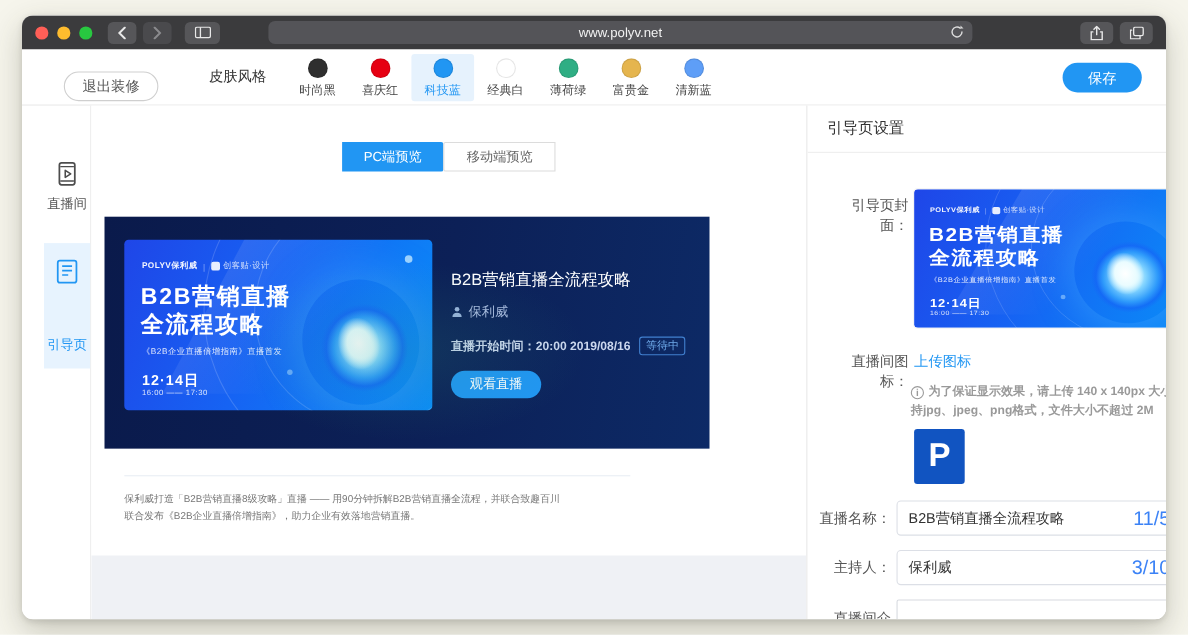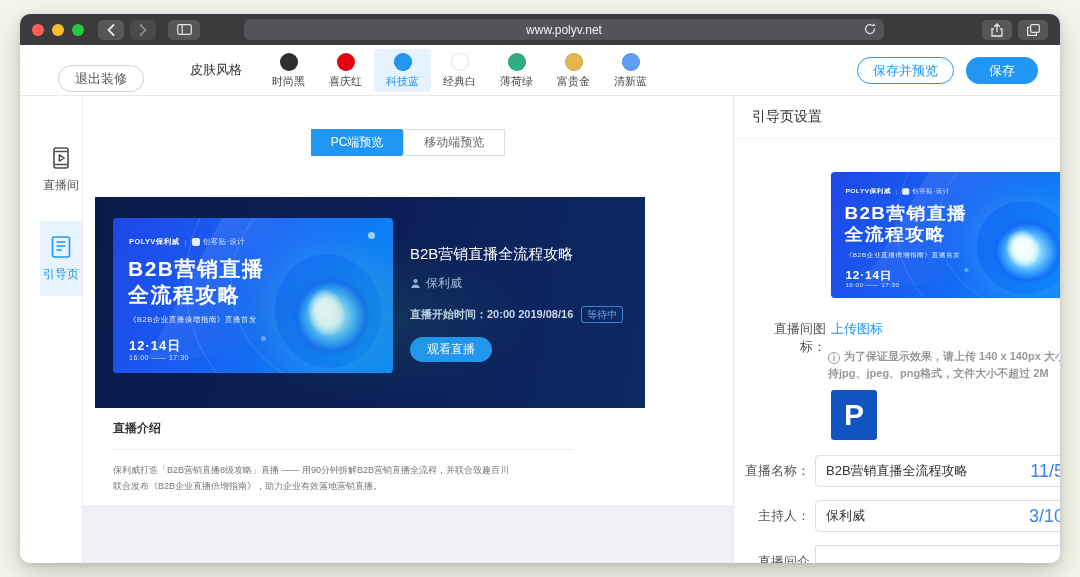--- a/index.html
+++ b/index.html
@@ -40,21 +40,21 @@
     font-size:13px; padding:6px 15px; line-height:1; cursor:pointer; }
   .btn-blue { border:none; background:#2196f3; color:#fff; border-radius:15px;
     font-size:13px; padding:7px 23px; line-height:1; margin-left:12px; cursor:pointer; }
 
   
   .content { display:flex; height:467px; }
 
   .side { width:63px; background:#fff; border-right:1px solid #ececec; padding-top:36px; }
   .side-item { display:flex; flex-direction:column; align-items:center; padding:13px 0; cursor:pointer;margin-left:20px; }
   .side-item .s-label { font-size:12px; color:#555; margin-top:6px; }
-  .side-item.selected { background:#e7f3fe; }
+  .side-item.selected { background:#e7f3fe;gap:39px; }
   .side-item.selected .s-label { color:#2196f3; }
   .side-item + .side-item { margin-top:14px; }
 
   .main { flex:1; background:#fff; position:relative; overflow:hidden; }
   .tabsbar { position:absolute; top:33px; left:0; right:0; display:flex; justify-content:center; }
   .tab { height:27px; padding:0 20px; font-size:12px; display:flex; align-items:center; cursor:pointer; }
   .tab.inactive { background:#fff; border:1px solid #dcdcdc; color:#666; border-radius:2px 0 0 2px; }
   .tab.active { background:#2196f3; color:#fff; border-radius:0 2px 2px 0; }
 
   .stage { position:absolute; left:12px; top:101px; width:550px; height:211px;
@@ -212,21 +212,20 @@
       <div class="skin">
         <span class="dot" style="background: rgb(229, 181, 78);"></span>
         <span class="skin-name">富贵金</span>
       </div>
       <div class="skin">
         <span class="dot" style="background: rgb(94, 158, 247);"></span>
         <span class="skin-name">清新蓝</span>
       </div>
     </div>
     <div class="save-group">
-      <button class="btn-outline-blue">保存并预览</button>
       <button class="btn-blue">保存</button>
     </div>
   </div>
 
   <div class="content">
 
     <div class="side">
       <div class="side-item">
         <svg class="icon26" viewBox="0 0 26 26">
           <rect x="6" y="3" width="14" height="20" rx="2" stroke="#4d4d4d" stroke-width="1.6" fill="none"></rect>
@@ -285,31 +284,31 @@
           </div>
           <div class="si-time">
             <span>直播开始时间：20:00 2019/08/16</span>
             <span class="badge">等待中</span>
           </div>
           <button class="watch-btn">观看直播</button>
         </div>
       </div>
 
       <div class="intro">
-        <div class="intro-h">直播介绍</div>
         <hr>
         <p class="intro-p">保利威打造「B2B营销直播8级攻略」直播 —— 用90分钟拆解B2B营销直播全流程，并联合致趣百川联合发布《B2B企业直播倍增指南》，助力企业有效落地营销直播。</p>
       </div>
       <div class="gray-strip"></div>
     </div>
 
     <div class="panel">
       <div class="panel-title">引导页设置</div>
       <div class="panel-divider"></div>
 
+      <div class="p-label" style="top:82px">引导页封面：</div>
       <div class="thumb-wrap">
         <div class="banner">
           <div class="b-beam"></div>
           <div class="b-orbit o1"></div>
           <div class="b-orbit o2"></div>
           <div class="b-ring"></div>
           <span class="b-dot d1"></span>
           <span class="b-dot d2"></span>
           <div class="b-brand">
             <span style="font-weight:bold">POLYV保利威</span>

